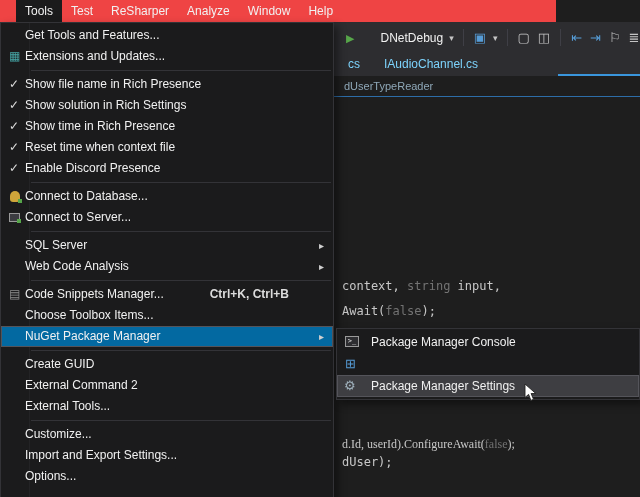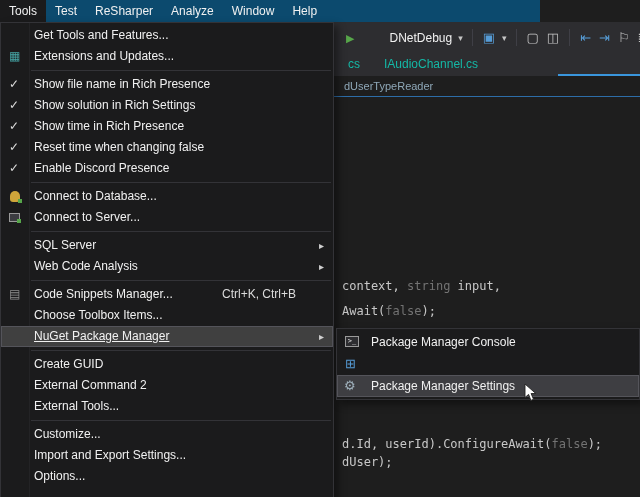--- a/index.html
+++ b/index.html
@@ -1,64 +1,64 @@
 <!DOCTYPE html>
 <html><head>
 <meta charset="utf-8">
 <style>
   html,body { margin:0; padding:0; background:#1e1e1e; }
   .screen { position:relative; width:640px; height:497px; overflow:hidden;
             background:#1e1e1e; font-family:"Liberation Sans",sans-serif; }
 
   
   .menubar { position:absolute; top:0; left:0; width:540px; height:22px;
-             background:#0c4a6e; display:flex; color:#f1f1f1; font-size:12px; z-index:6; }
+             background:#ef4444; display:flex; color:#f1f1f1; font-size:12px; z-index:6;padding-left:16px; }
   .mb-item { padding:0 9px; line-height:22px; cursor:default; }
   .mb-item.open { background:#1b1b1c; }
 
   
   .toolbar { position:absolute; top:22px; left:0; width:640px; height:31px;
              background:#2d2d30; display:flex; align-items:center;
              padding-left:342px; box-sizing:border-box; color:#c5c5c5; font-size:12px; }
   .tb-sep { width:1px; height:17px; background:#3f3f46; margin:0 6px; flex:none; }
   .tb-icon { margin:0 4px; font-size:13px; line-height:20px; flex:none; }
   .tb-play { color:#57a64a; font-size:11px; }
   .tb-chev { font-size:9px; color:#c5c5c5; margin:0 3px; }
   .tb-blue { color:#569cd6; }
-  .tb-label { margin:0 3px 0 15px; color:#f1f1f1;padding-left:16px; }
+  .tb-label { margin:0 3px 0 6px; color:#f1f1f1;padding-left:16px; }
 
   
   .tabstrip { position:absolute; top:53px; left:0; width:640px; height:23px;
               background:#2d2d30; display:flex; padding-left:336px; box-sizing:border-box; }
-  .tab { padding:0 12px; line-height:23px; font-size:12px; color:#14b8a6; flex:none; }
+  .tab { padding:0 12px; line-height:23px; font-size:12px; color:#7dd3fc; flex:none; }
   .accent-line { position:absolute; top:74px; left:558px; width:82px; height:2px; background:#3a96dd; }
 
   
   .breadcrumb { position:absolute; top:76px; left:0; width:640px; height:21px;
                 background:#1e1e1e; border-bottom:1px solid #2d6da8; box-sizing:border-box; }
   .bc-text { position:absolute; left:344px; top:0; line-height:20px; font-size:11px; color:#8fa8b8; }
 
   
   .editor { position:absolute; top:98px; left:0; width:640px; height:399px; background:#1e1e1e; }
   .codeline { position:absolute; left:342px; font-family:"DejaVu Sans Mono",monospace;
               font-size:12px; color:#c8c8c8; white-space:pre; }
-  .l1 { top:181px; } .l2 { top:206px;text-align:center; } .l3 { top:339px; } .l4 { top:357px; } .l5 { top:385px;margin-top:48px; }
+  .l1 { top:181px; } .l2 { top:206px;text-align:center; } .l3 { top:339px;font-family:Liberation Serif, serif; } .l4 { top:357px; } .l5 { top:385px;margin-top:48px; }
   .kw { color:#737373; }
 
   
   .menu { position:absolute; top:22px; left:0; width:334px; height:478px;
           background:#1b1b1c; border:1px solid #333337; box-sizing:border-box;
           padding-top:2px; color:#f1f1f1; font-size:12px; z-index:10;
           box-shadow:4px 4px 8px rgba(0,0,0,.45); }
   .menu::before { content:""; position:absolute; left:28px; top:0; bottom:0; width:1px; background:#232325; }
-  .mi { position:relative; height:21px; line-height:21px; padding-left:33px; cursor:default; }
-  .mi.hl { background:#404040; outline:1px solid #54545a; outline-offset:-1px;text-decoration:underline; }
+  .mi { position:relative; height:21px; line-height:21px; padding-left:24px; cursor:default; }
+  .mi.hl { background:#0369a1; outline:1px solid #54545a; outline-offset:-1px; }
   .mi-check { position:absolute; left:8px; top:0; color:#d8d8d8; }
   .mi-arrow { position:absolute; right:9px; top:0; font-size:10px; color:#d0d0d0; }
-  .mi-shortcut { position:absolute; right:37px; top:0; color:#dcdcdc; }
+  .mi-shortcut { position:absolute; right:44px; top:0; color:#dcdcdc;font-weight:bold; }
   .msep { height:1px; background:#333337; margin:3px 2px 3px 30px; }
 
   
   .ext-icon { position:absolute; left:8px; top:0; color:#46a6a6; font-size:12px; }
   .snip-icon { position:absolute; left:8px; top:0; color:#8f8f8f; font-size:12px; }
   .db-icon { position:absolute; left:9px; top:5px; width:10px; height:11px;
              background:#cfa53a; border-radius:5px 5px 3px 3px; }
   .db-icon::after { content:""; position:absolute; right:-2px; bottom:-1px; width:4px; height:4px; background:#57a64a; }
   .srv-icon { position:absolute; left:8px; top:6px; width:11px; height:9px;
               background:#3c3c41; border:1px solid #9a9a9a; box-sizing:border-box; }
@@ -145,21 +145,21 @@
     <div class="mi">
       <span class="mi-check">✓</span>
       <span>Show solution in Rich Settings</span>
     </div>
     <div class="mi">
       <span class="mi-check">✓</span>
       <span>Show time in Rich Presence</span>
     </div>
     <div class="mi">
       <span class="mi-check">✓</span>
-      <span>Reset time when changing false</span>
+      <span>Reset time when context file</span>
     </div>
     <div class="mi">
       <span class="mi-check">✓</span>
       <span>Enable Discord Presence</span>
     </div>
     <div class="msep"></div>
     <div class="mi">
       <span class="db-icon"></span>
       <span>Connect to Database...</span>
     </div>

